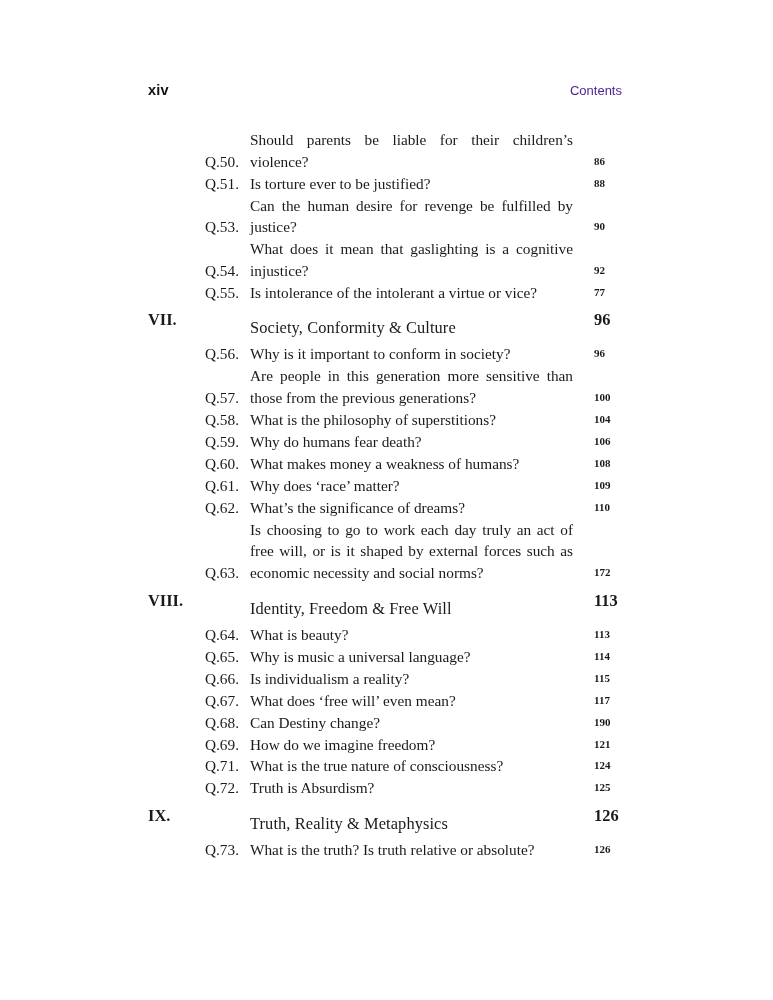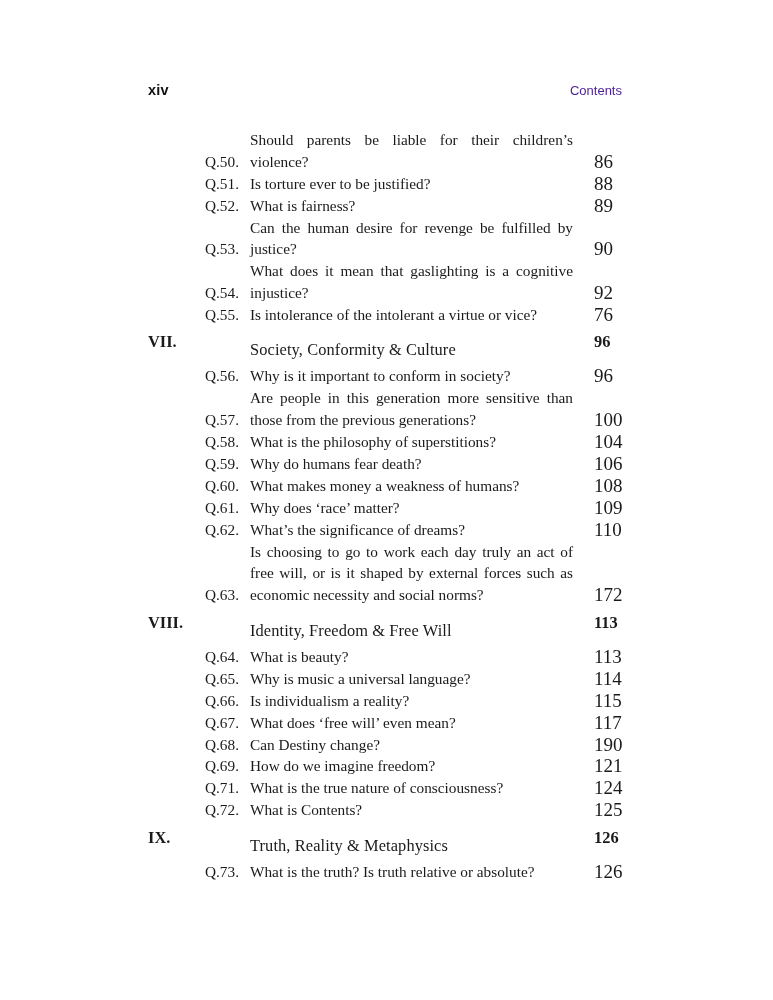--- a/index.html
+++ b/index.html
@@ -98,22 +98,23 @@
     text-align: left;
     letter-spacing: 0.1px;
     margin-top: 8px;
   }
 
   
   .pageno {
     flex: 0 0 44px;
     box-sizing: border-box;
     text-align: left;
-    font-size: 19px;
+    font-size: 11px;
     line-height: 21.6px;
+    font-weight: bold;
   }
   .pageno-section {
     font-weight: bold;
     font-size: 16.4px;
     line-height: 24px;
   }
 
   .row-entry  { margin-bottom: 0.4px; align-items: flex-end; }
   .row-section{ margin-top: 5px; margin-bottom: 3px; }
 </style>
@@ -132,38 +133,33 @@
         <div class="label label-entry">Q.50.</div>
         <div class="text">Should parents be liable for their children’s violence?</div>
         <div class="pageno">86</div>
       </div>
       <div class="row row-entry">
         <div class="label label-entry">Q.51.</div>
         <div class="text">Is torture ever to be justified?</div>
         <div class="pageno">88</div>
       </div>
       <div class="row row-entry">
-        <div class="label label-entry">Q.52.</div>
-        <div class="text">What is fairness?</div>
-        <div class="pageno">89</div>
-      </div>
-      <div class="row row-entry">
         <div class="label label-entry">Q.53.</div>
         <div class="text">Can the human desire for revenge be fulfilled by justice?</div>
         <div class="pageno">90</div>
       </div>
       <div class="row row-entry">
         <div class="label label-entry">Q.54.</div>
         <div class="text">What does it mean that gaslighting is a cognitive injustice?</div>
         <div class="pageno">92</div>
       </div>
       <div class="row row-entry">
         <div class="label label-entry">Q.55.</div>
         <div class="text">Is intolerance of the intolerant a virtue or vice?</div>
-        <div class="pageno">76</div>
+        <div class="pageno">77</div>
       </div>
       <div class="row row-section">
         <div class="label label-section">VII.</div>
         <div class="text text-section">Society, Conformity &amp; Culture</div>
         <div class="pageno pageno-section">96</div>
       </div>
       <div class="row row-entry">
         <div class="label label-entry">Q.56.</div>
         <div class="text">Why is it important to conform in society?</div>
         <div class="pageno">96</div>
@@ -238,21 +234,21 @@
         <div class="text">How do we imagine freedom?</div>
         <div class="pageno">121</div>
       </div>
       <div class="row row-entry">
         <div class="label label-entry">Q.71.</div>
         <div class="text">What is the true nature of consciousness?</div>
         <div class="pageno">124</div>
       </div>
       <div class="row row-entry">
         <div class="label label-entry">Q.72.</div>
-        <div class="text">What is Contents?</div>
+        <div class="text">Truth is Absurdism?</div>
         <div class="pageno">125</div>
       </div>
       <div class="row row-section">
         <div class="label label-section">IX.</div>
         <div class="text text-section">Truth, Reality &amp; Metaphysics</div>
         <div class="pageno pageno-section">126</div>
       </div>
       <div class="row row-entry">
         <div class="label label-entry">Q.73.</div>
         <div class="text">What is the truth? Is truth relative or absolute?</div>

